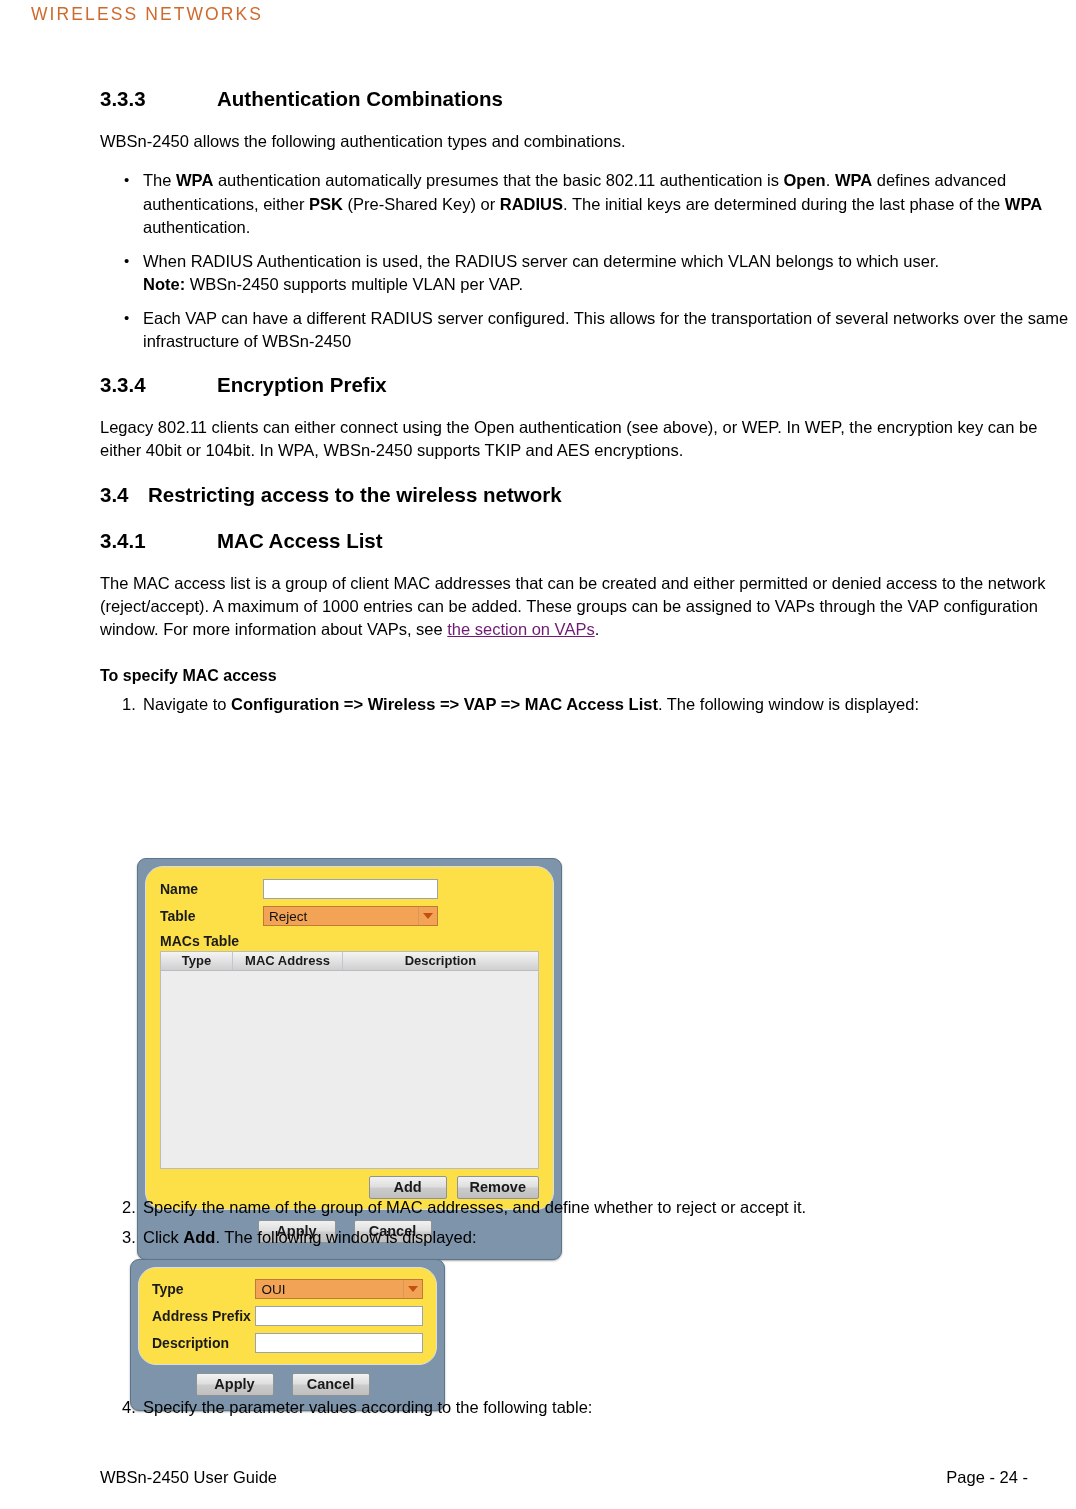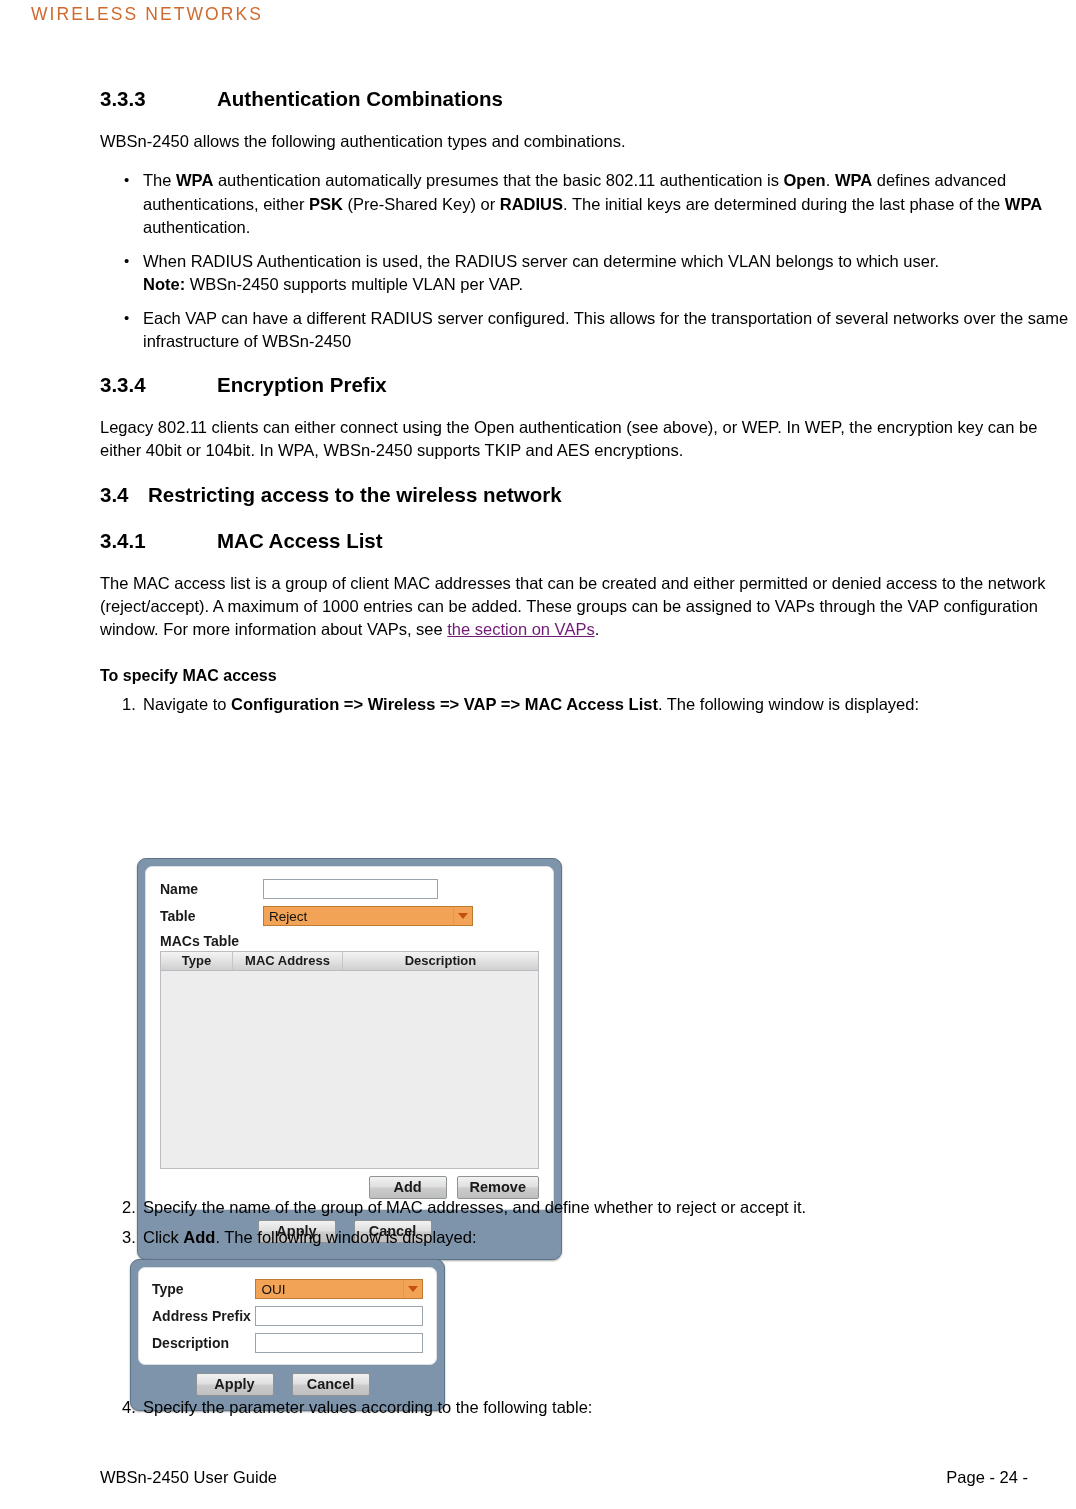--- a/index.html
+++ b/index.html
@@ -142,22 +142,22 @@
 
   
   .dlg {
     background: #7e94aa;
     border: 1px solid #5e7489;
     border-radius: 9px;
     padding: 7px;
     box-shadow: 0 1px 2px rgba(0,0,0,.35);
   }
   .dlg-body {
-    background: #ffffff;
-    border-radius: 7px;
+    background: #fde047;
+    border-radius: 18px;
     border: 1px solid #d8dee4;
   }
   .dlg-footer {
     height: 42px;
     display: flex;
     align-items: center;
     justify-content: center;
     padding-right: 10px;
     gap: 18px;
   }
@@ -225,21 +225,21 @@
     border-left: 5px solid transparent;
     border-right: 5px solid transparent;
     border-top: 6px solid #c3500f;
   }
 
   
   .dlg1 { position: absolute; left: 137px; top: 858px; width: 425px; }
   .dlg1 .dlg-body { padding: 12px 14px 10px 14px; }
   .dlg1 .flabel { width: 103px; }
   .dlg1 .ftext  { width: 175px; }
-  .dlg1 .fselect{ width: 210px; }
+  .dlg1 .fselect{ width: 175px; }
 
   .tbl-title {
     font-size: 14px;
     font-weight: 700;
     color: #1a1a1a;
     margin: 2px 0 2px 0;
   }
   .tbl-wrap {
     border: 1px solid #b9bdc1;
     background: #eeeeee;

